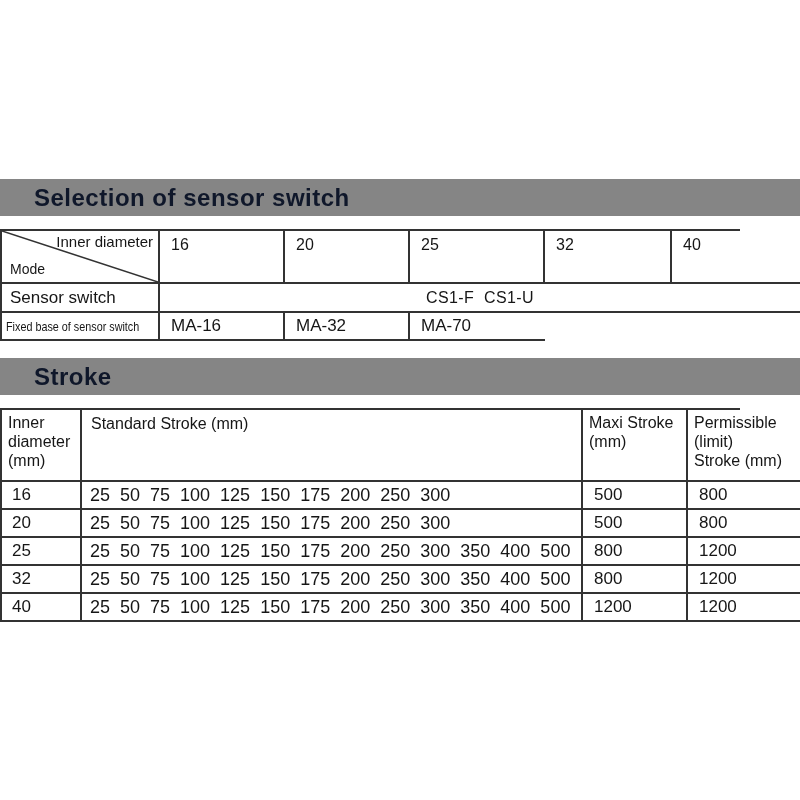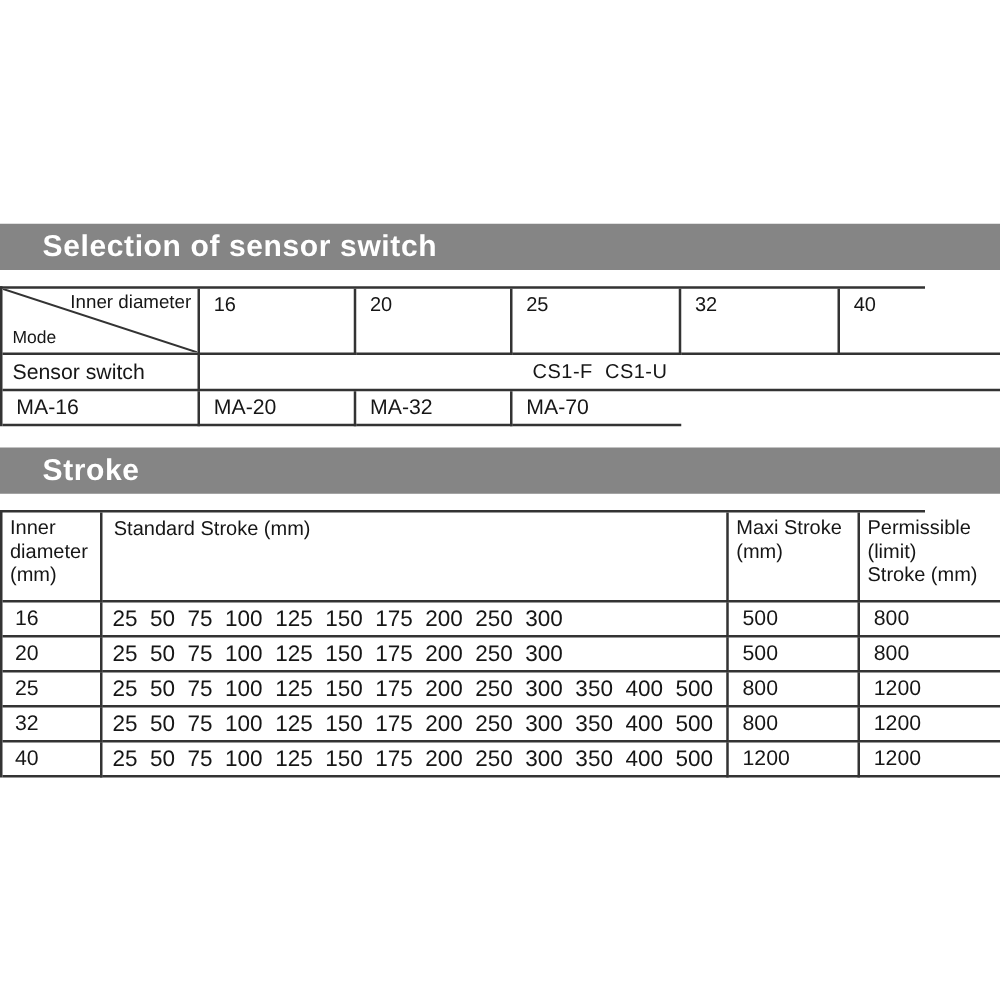--- a/index.html
+++ b/index.html
@@ -21,21 +21,21 @@
   .section-bar {
     position: absolute;
     left: 0;
     width: 800px;
     height: 37px;
     background: #858585;
     display: flex;
     align-items: center;
   }
   .section-bar .bar-title {
-    color: #ffffff;
+    color: #0f172a;
     font-weight: bold;
     font-size: 24px;
     letter-spacing: 0.5px;
     padding-left: 34px;
     white-space: nowrap;
   }
   #bar-sensor { top: 179px; }
   #bar-stroke { top: 358px; }
 
   
@@ -169,22 +169,24 @@
     </div>
     <div class="c diam-cell">16</div>
     <div class="c diam-cell">20</div>
     <div class="c diam-cell">25</div>
     <div class="c diam-cell">32</div>
     <div class="c diam-cell last">40</div>
 
     <div class="c row-label">Sensor switch</div>
     <div class="c merged-val last" style="grid-column: 2 / 7;">CS1-F&nbsp; CS1-U</div>
 
+    <div class="c row-label fixed-label">
+      <span class="condensed">Fixed base of sensor switch</span>
+    </div>
     <div class="c ma-cell">MA-16</div>
-    <div class="c ma-cell">MA-20</div>
     <div class="c ma-cell">MA-32</div>
     <div class="c ma-cell last">MA-70</div>
   </div>
 
   <div class="section-bar" id="bar-stroke">
     <span class="bar-title">Stroke</span>
   </div>
 
   <div class="tbl" id="table-stroke">
 

